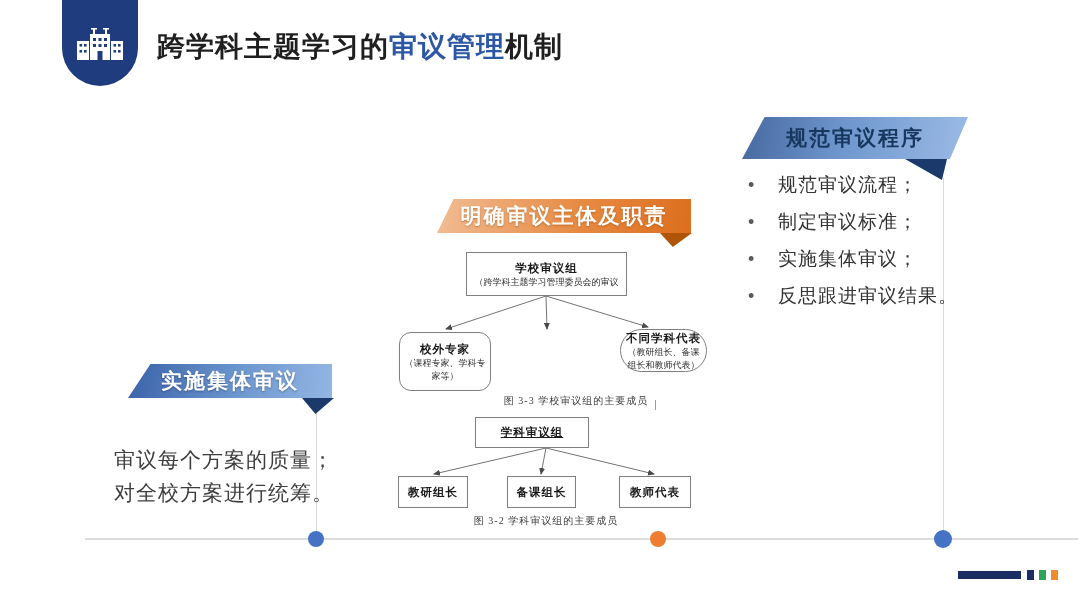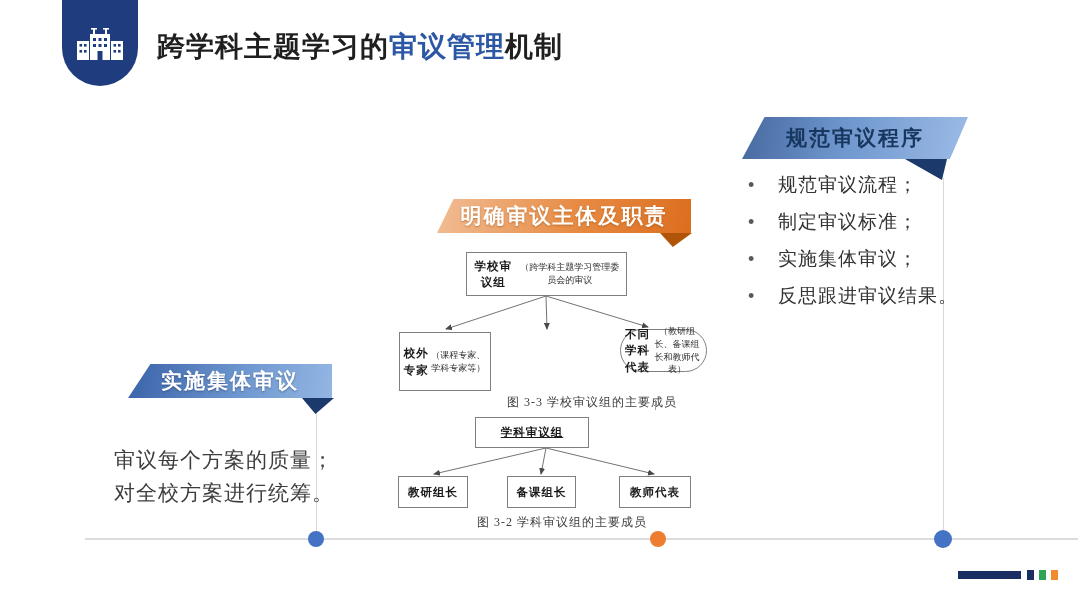--- a/index.html
+++ b/index.html
@@ -94,39 +94,38 @@
   .bullet-list { position: absolute; left: 748px; top: 172px; }
   .bullet-row { display: flex; align-items: baseline; height: 37px; }
   .bullet-dot { color: #595959; font-size: 18px; width: 30px; }
   .bullet-text { font-size: 19px; color: #333333; letter-spacing: 1px; white-space: nowrap; }
 
   
   .obox {
     position: absolute;
     border: 1px solid #7f7f7f;
     background: #ffffff;
-    display: flex; flex-direction: row;
+    display: flex; flex-direction: column;
     align-items: center; justify-content: center;
     text-align: center;
     font-family: "Liberation Serif", serif;
     color: #1a1a1a;
     padding: 2px 3px;
     line-height: 1.4;
   }
   .obox .t { font-weight: bold; font-size: 11.5px; letter-spacing: 1px; }
   .obox .s { font-size: 9px; color: #2b2b2b; }
   .caption {
     position: absolute;
     font-family: "Liberation Serif", serif;
-    font-size: 12px;
+    font-size: 10px;
     color: #3c3c3c;
     text-align: center;
     letter-spacing: 1px;
     white-space: nowrap;
-    margin-left: 16px;
   }
 
   
   .vline { position: absolute; width: 1px; background: #d9d9d9; }
   .timeline { position: absolute; left: 85px; top: 538px; width: 993px; height: 2px; background: #dcdcdc; }
   .tdot { position: absolute; border-radius: 50%; }
   .stray-mark { position: absolute; left: 655px; top: 400px; width: 1px; height: 10px; background: #9a9a9a; }
 
   
   .footer-bar { position: absolute; left: 958px; top: 571px; width: 63px; height: 8px; background: #1a2e63; }
@@ -219,21 +218,21 @@
       <line x1="546" y1="448" x2="434" y2="474" marker-end="url(#ah)"></line>
       <line x1="546" y1="448" x2="541" y2="474" marker-end="url(#ah)"></line>
       <line x1="546" y1="448" x2="654" y2="474" marker-end="url(#ah)"></line>
     </g>
   </svg>
 
   <div class="obox" style="left:466px; top:252px; width:161px; height:44px;">
     <div class="t">学校审议组</div>
     <div class="s">（跨学科主题学习管理委员会的审议</div>
   </div>
-  <div class="obox" style="left:399px; top:332px; width:92px; height:59px;">
+  <div class="obox" style="left:399px; top:332px; width:92px; height:59px;border-radius:12px;">
     <div class="t">校外专家</div>
     <div class="s">（课程专家、学科专家等）</div>
   </div>
   <div class="obox" style="left:620px; top:329px; width:87px; height:43px;border-radius:28px;">
     <div class="t">不同学科代表</div>
     <div class="s">（教研组长、备课组长和教师代表）</div>
   </div>
   <div class="caption" style="left:470px; top:394px; width:212px;">图 3-3 学校审议组的主要成员</div>
   <div class="stray-mark"></div>
 

